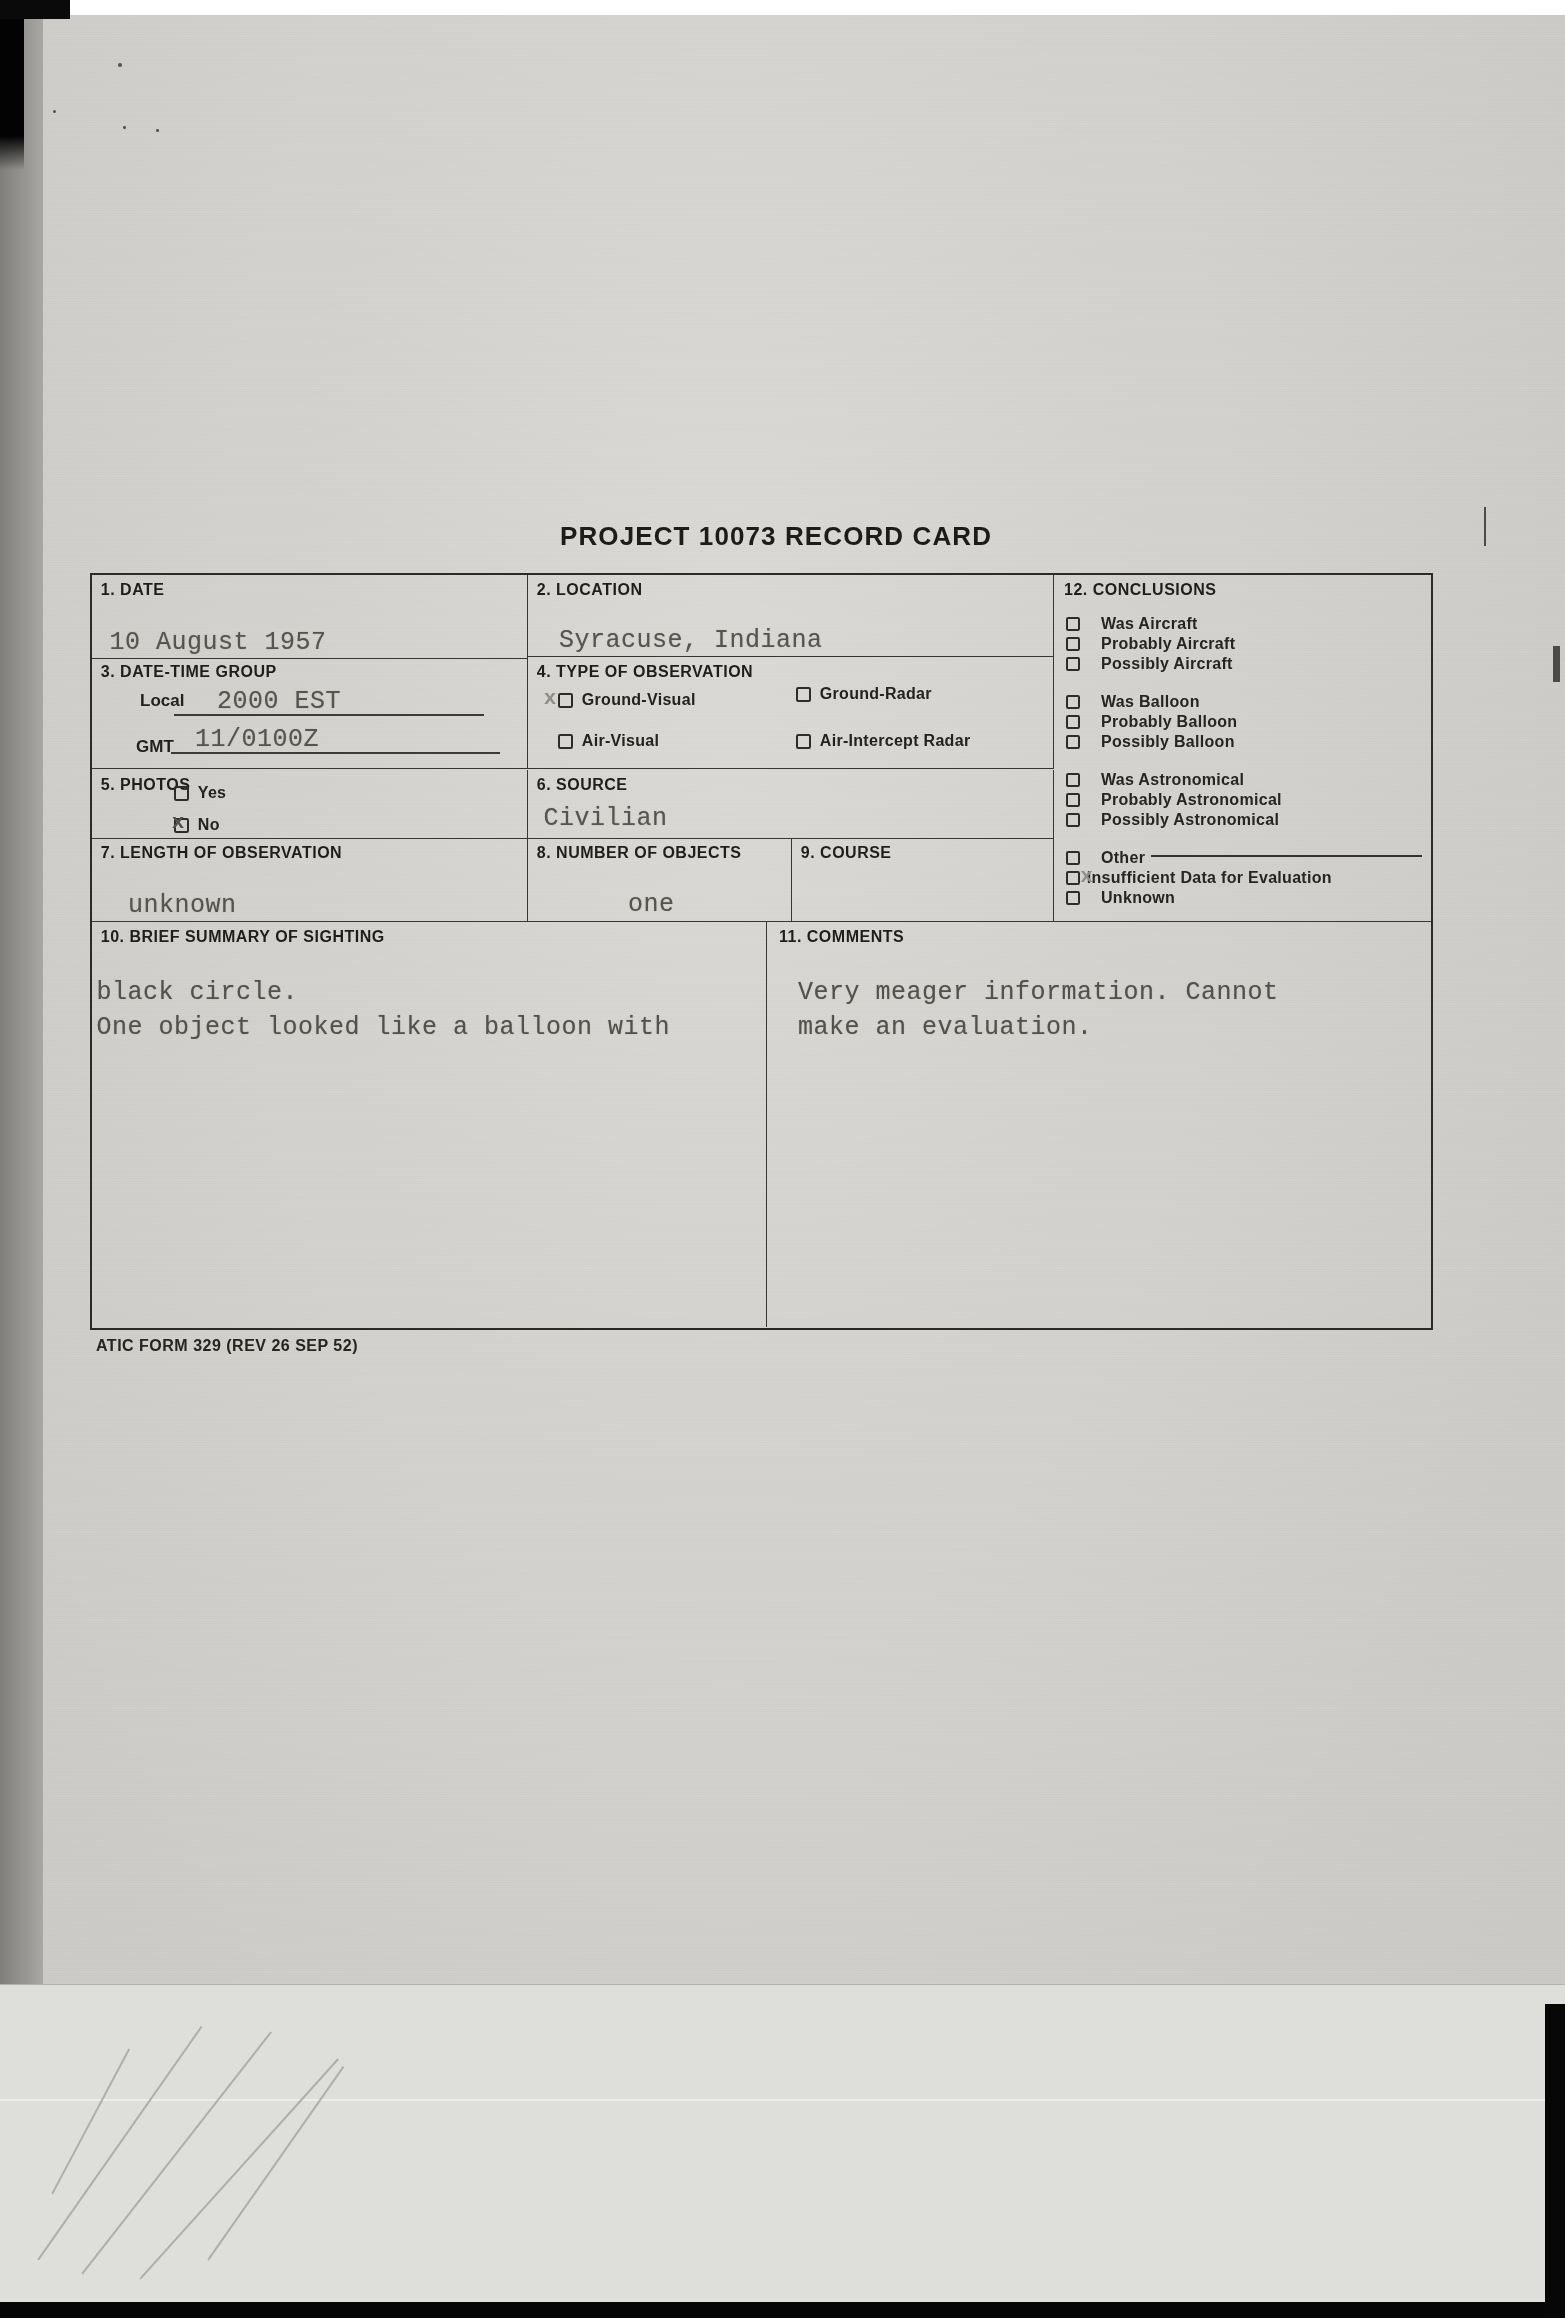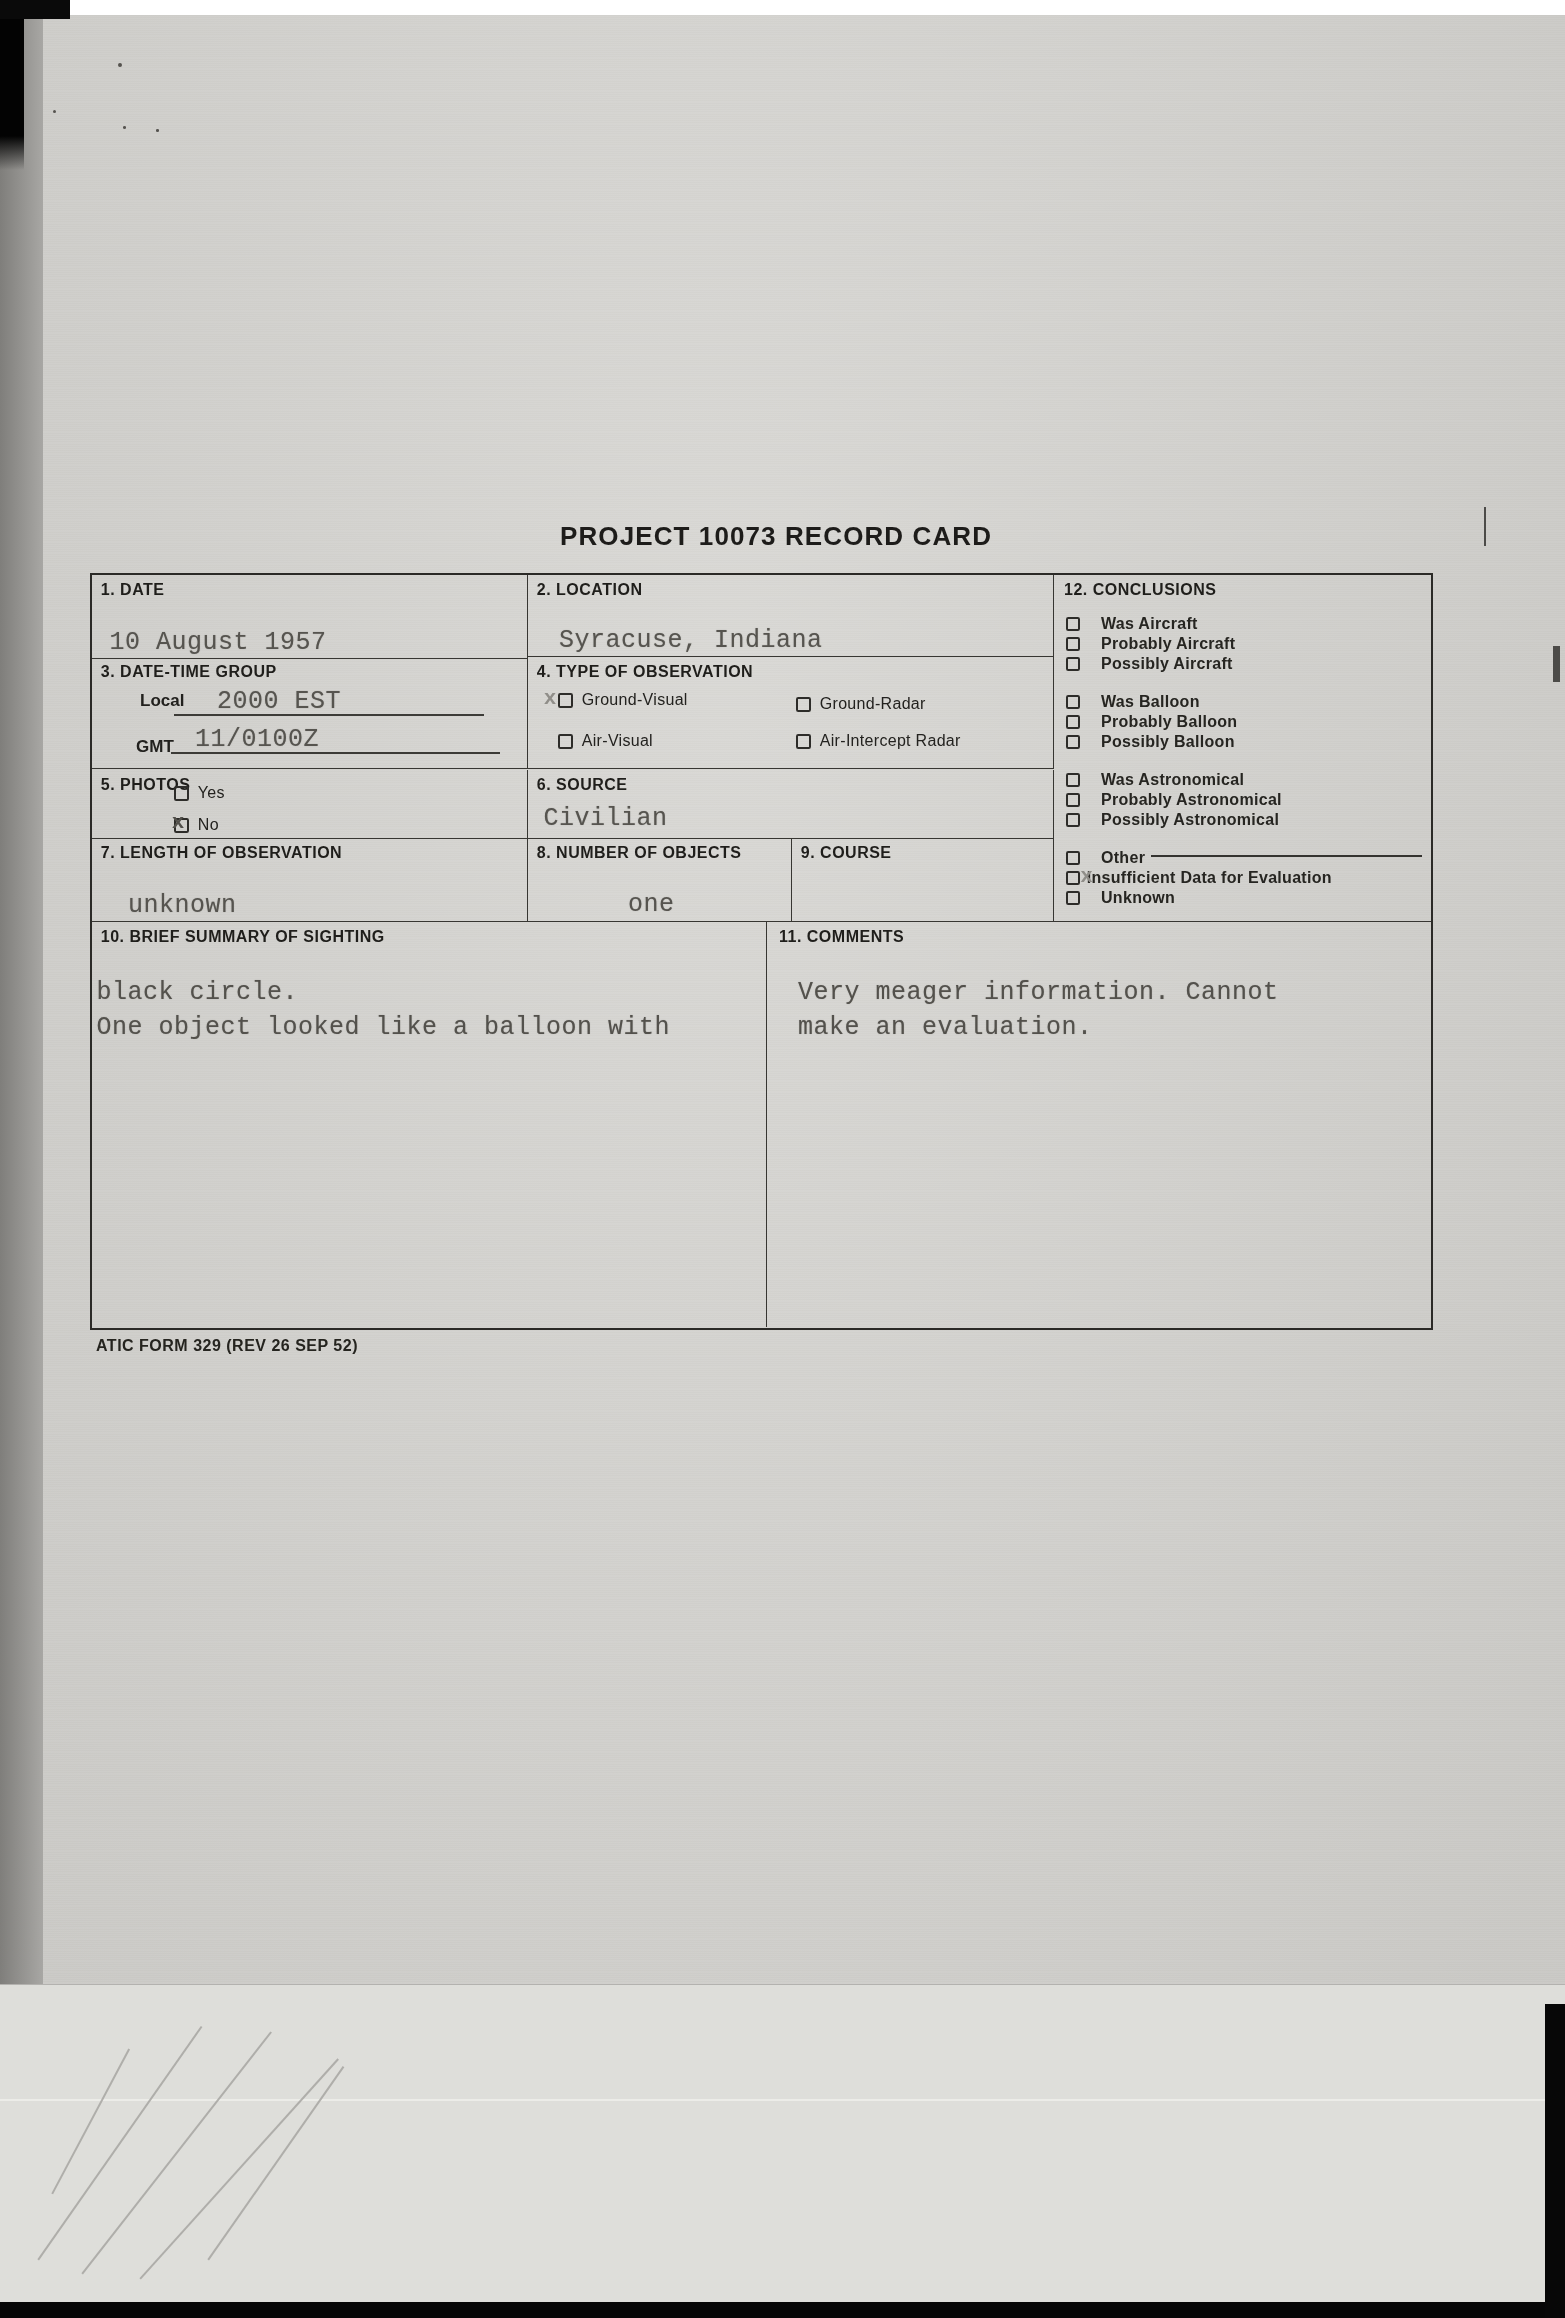--- a/index.html
+++ b/index.html
@@ -58,24 +58,24 @@
   .v-local{left:125px;top:30px;} .v-gmt{left:103px;top:68px;}
   .sublab{position:absolute;font-size:17px;font-weight:bold;color:#22211e;}
   .l-local{left:48px;top:34px;} .l-gmt{left:44px;top:80px;}
   .uline{position:absolute;height:2.2px;background:#3c3b37;}
   .u-local{left:82px;top:57px;width:310px;} .u-gmt{left:79px;top:95px;width:329px;}
 
   .cbx{display:inline-block;width:11px;height:11px;border:2.2px solid #2d2c29;
       border-radius:2.2px;flex:none;}
   .optrow{position:absolute;display:flex;align-items:center;}
   .optrow .cbx{margin-right:8.8px;}
-  .optlab{font-size:16px;font-weight:normal;color:#23221f;letter-spacing:0.3px;white-space:nowrap;}
+  .optlab{font-size:16px;font-weight:bold;color:#23221f;letter-spacing:0.3px;white-space:nowrap;}
   .cmark{position:absolute;font-family:"Liberation Mono",monospace;font-size:21px;
       font-weight:bold;color:#908e89;}
-  .o0{left:30px;top:34px;} .o1{left:268px;top:38px;} .o2{left:30px;top:75px;} .o3{left:268px;top:75px;}
+  .o0{left:30px;top:34px;} .o1{left:268px;top:28px;} .o2{left:30px;top:75px;} .o3{left:268px;top:75px;}
   .o0 .cmark{left:-14.3px;top:-4.4px;}
   .p0{left:82px;top:14.3px;} .p1{left:82px;top:46px;}
   .p1 .cmark{left:-2.2px;top:-5.5px;color:#52504b;}
 
   
   .c12 .flabel{left:10px;}
   .citems{position:absolute;left:12px;top:39px;right:7.7px;}
   .cgroup{margin-bottom:18px;}
   .citem{position:relative;display:flex;align-items:center;height:20px;}
   .citem .cbx{width:10px;height:10px;border-width:2.2px;margin-right:21px;}

